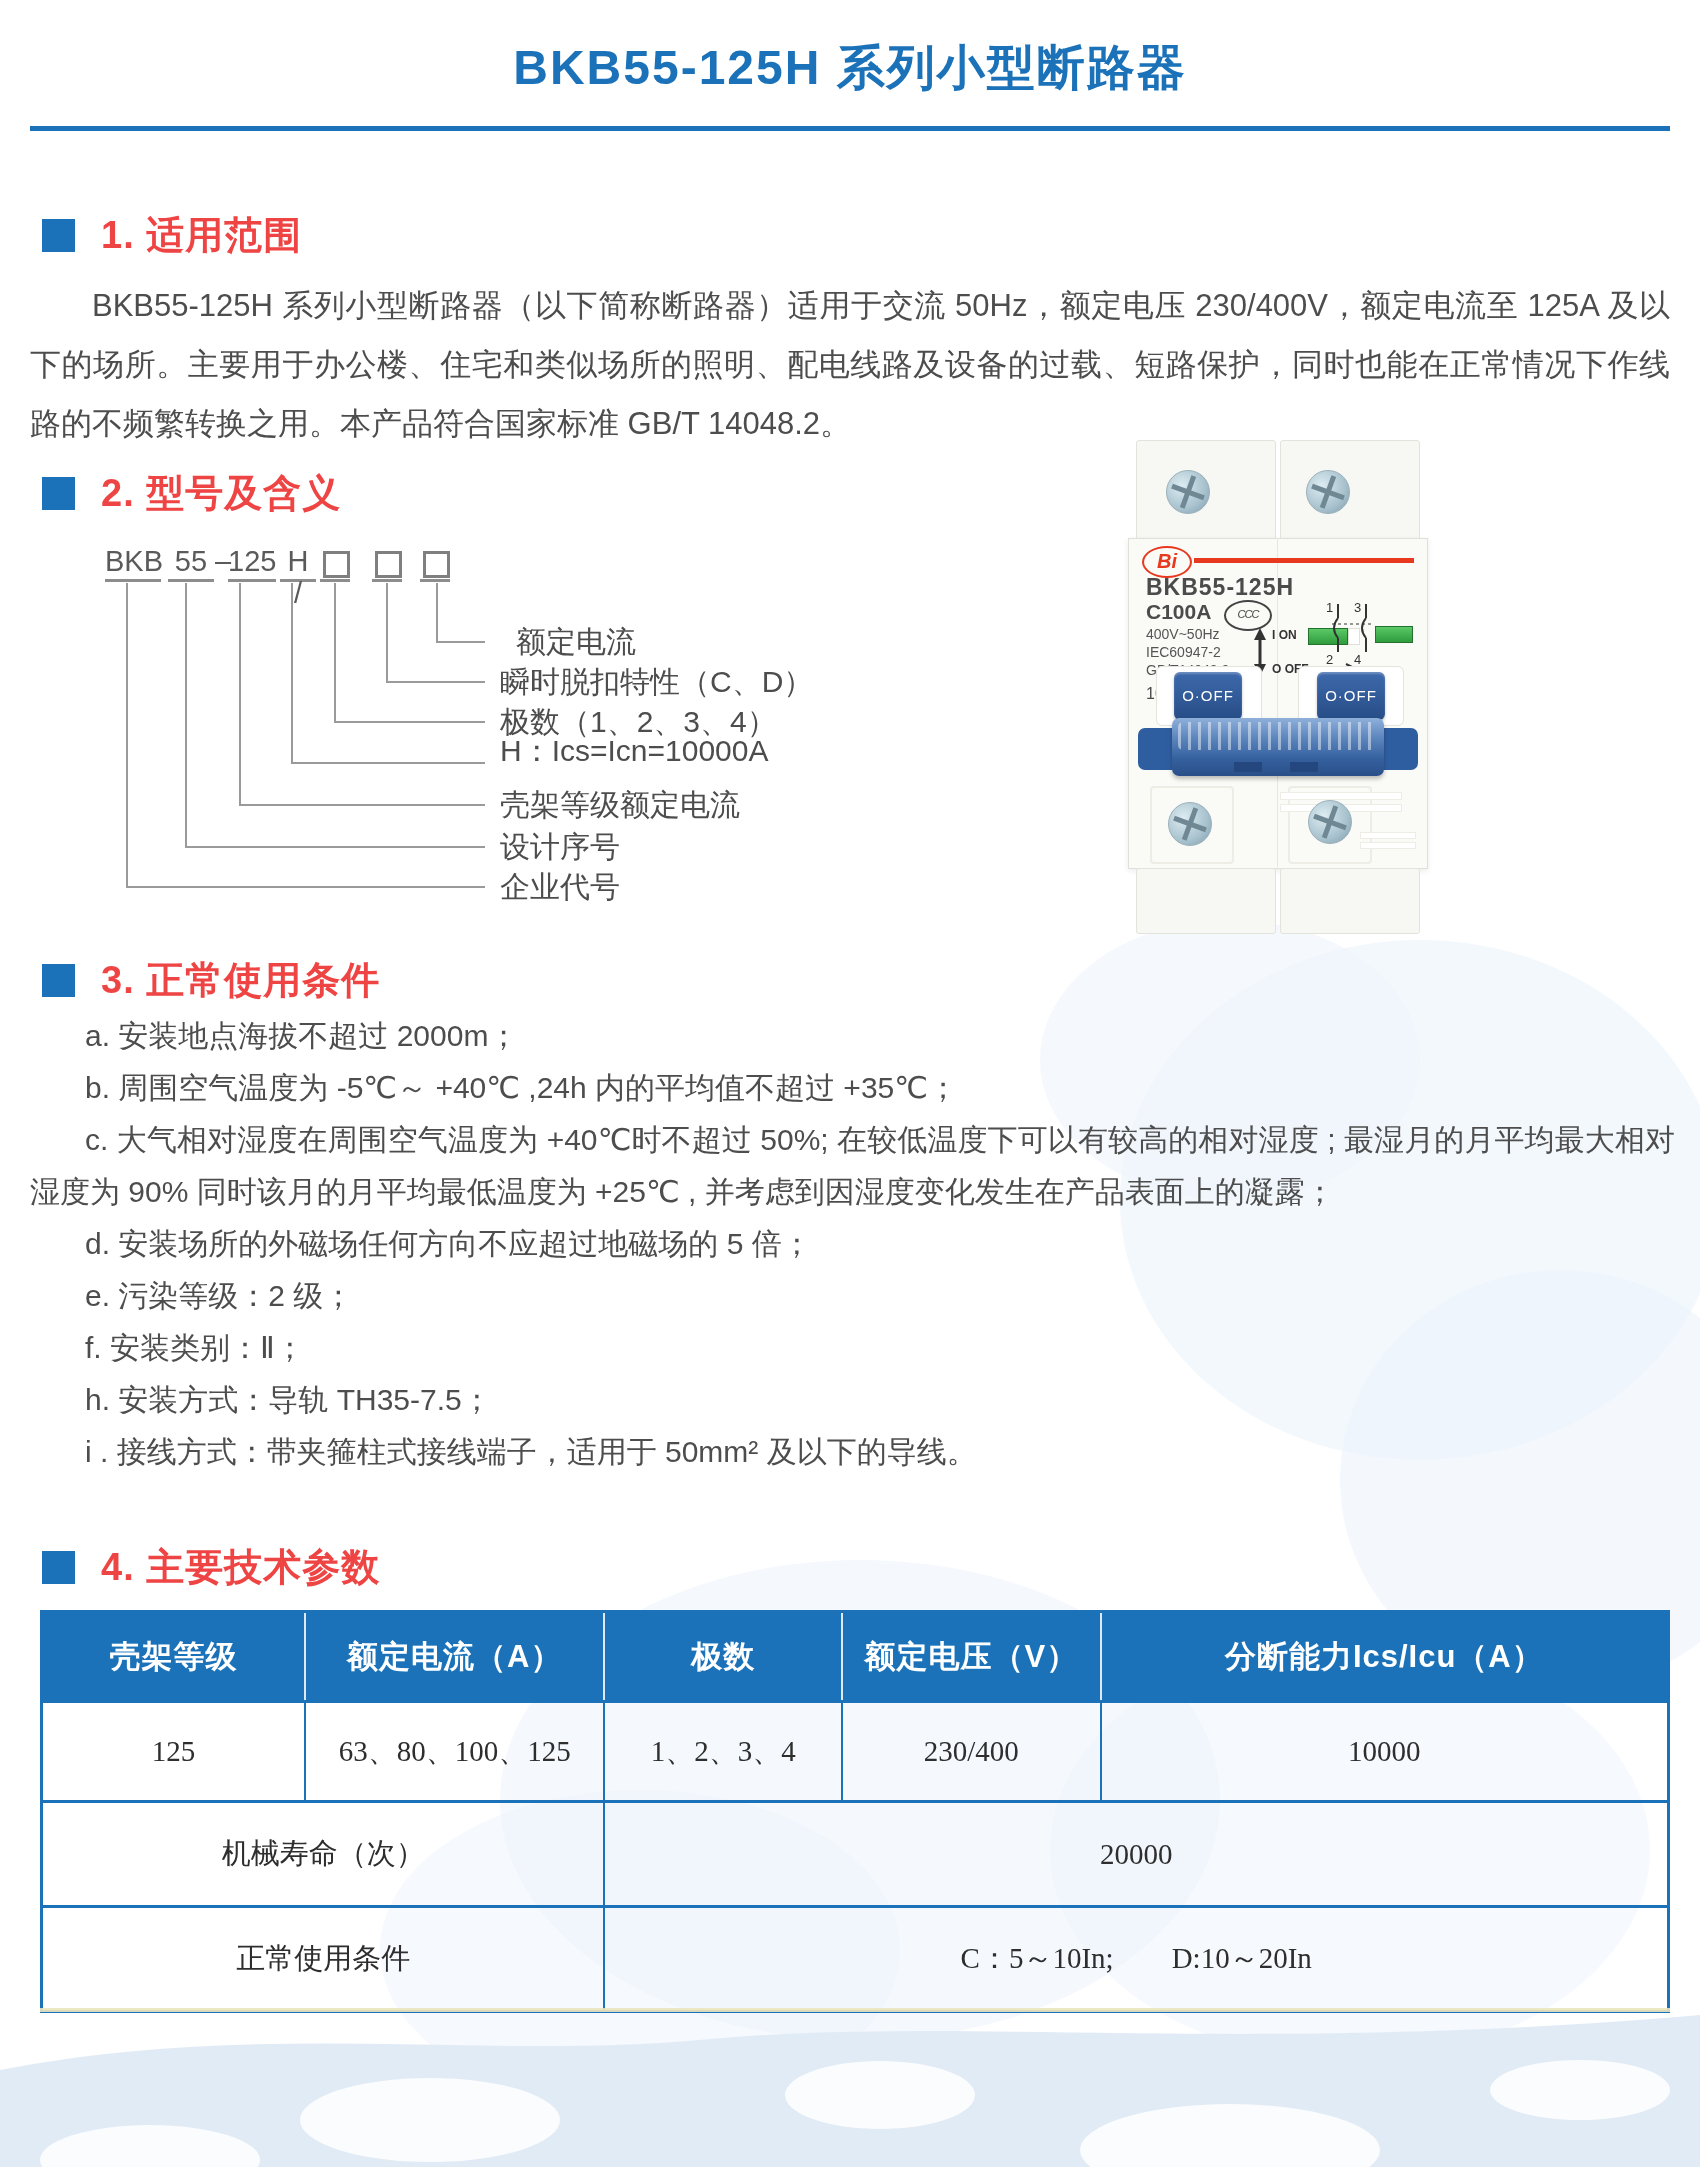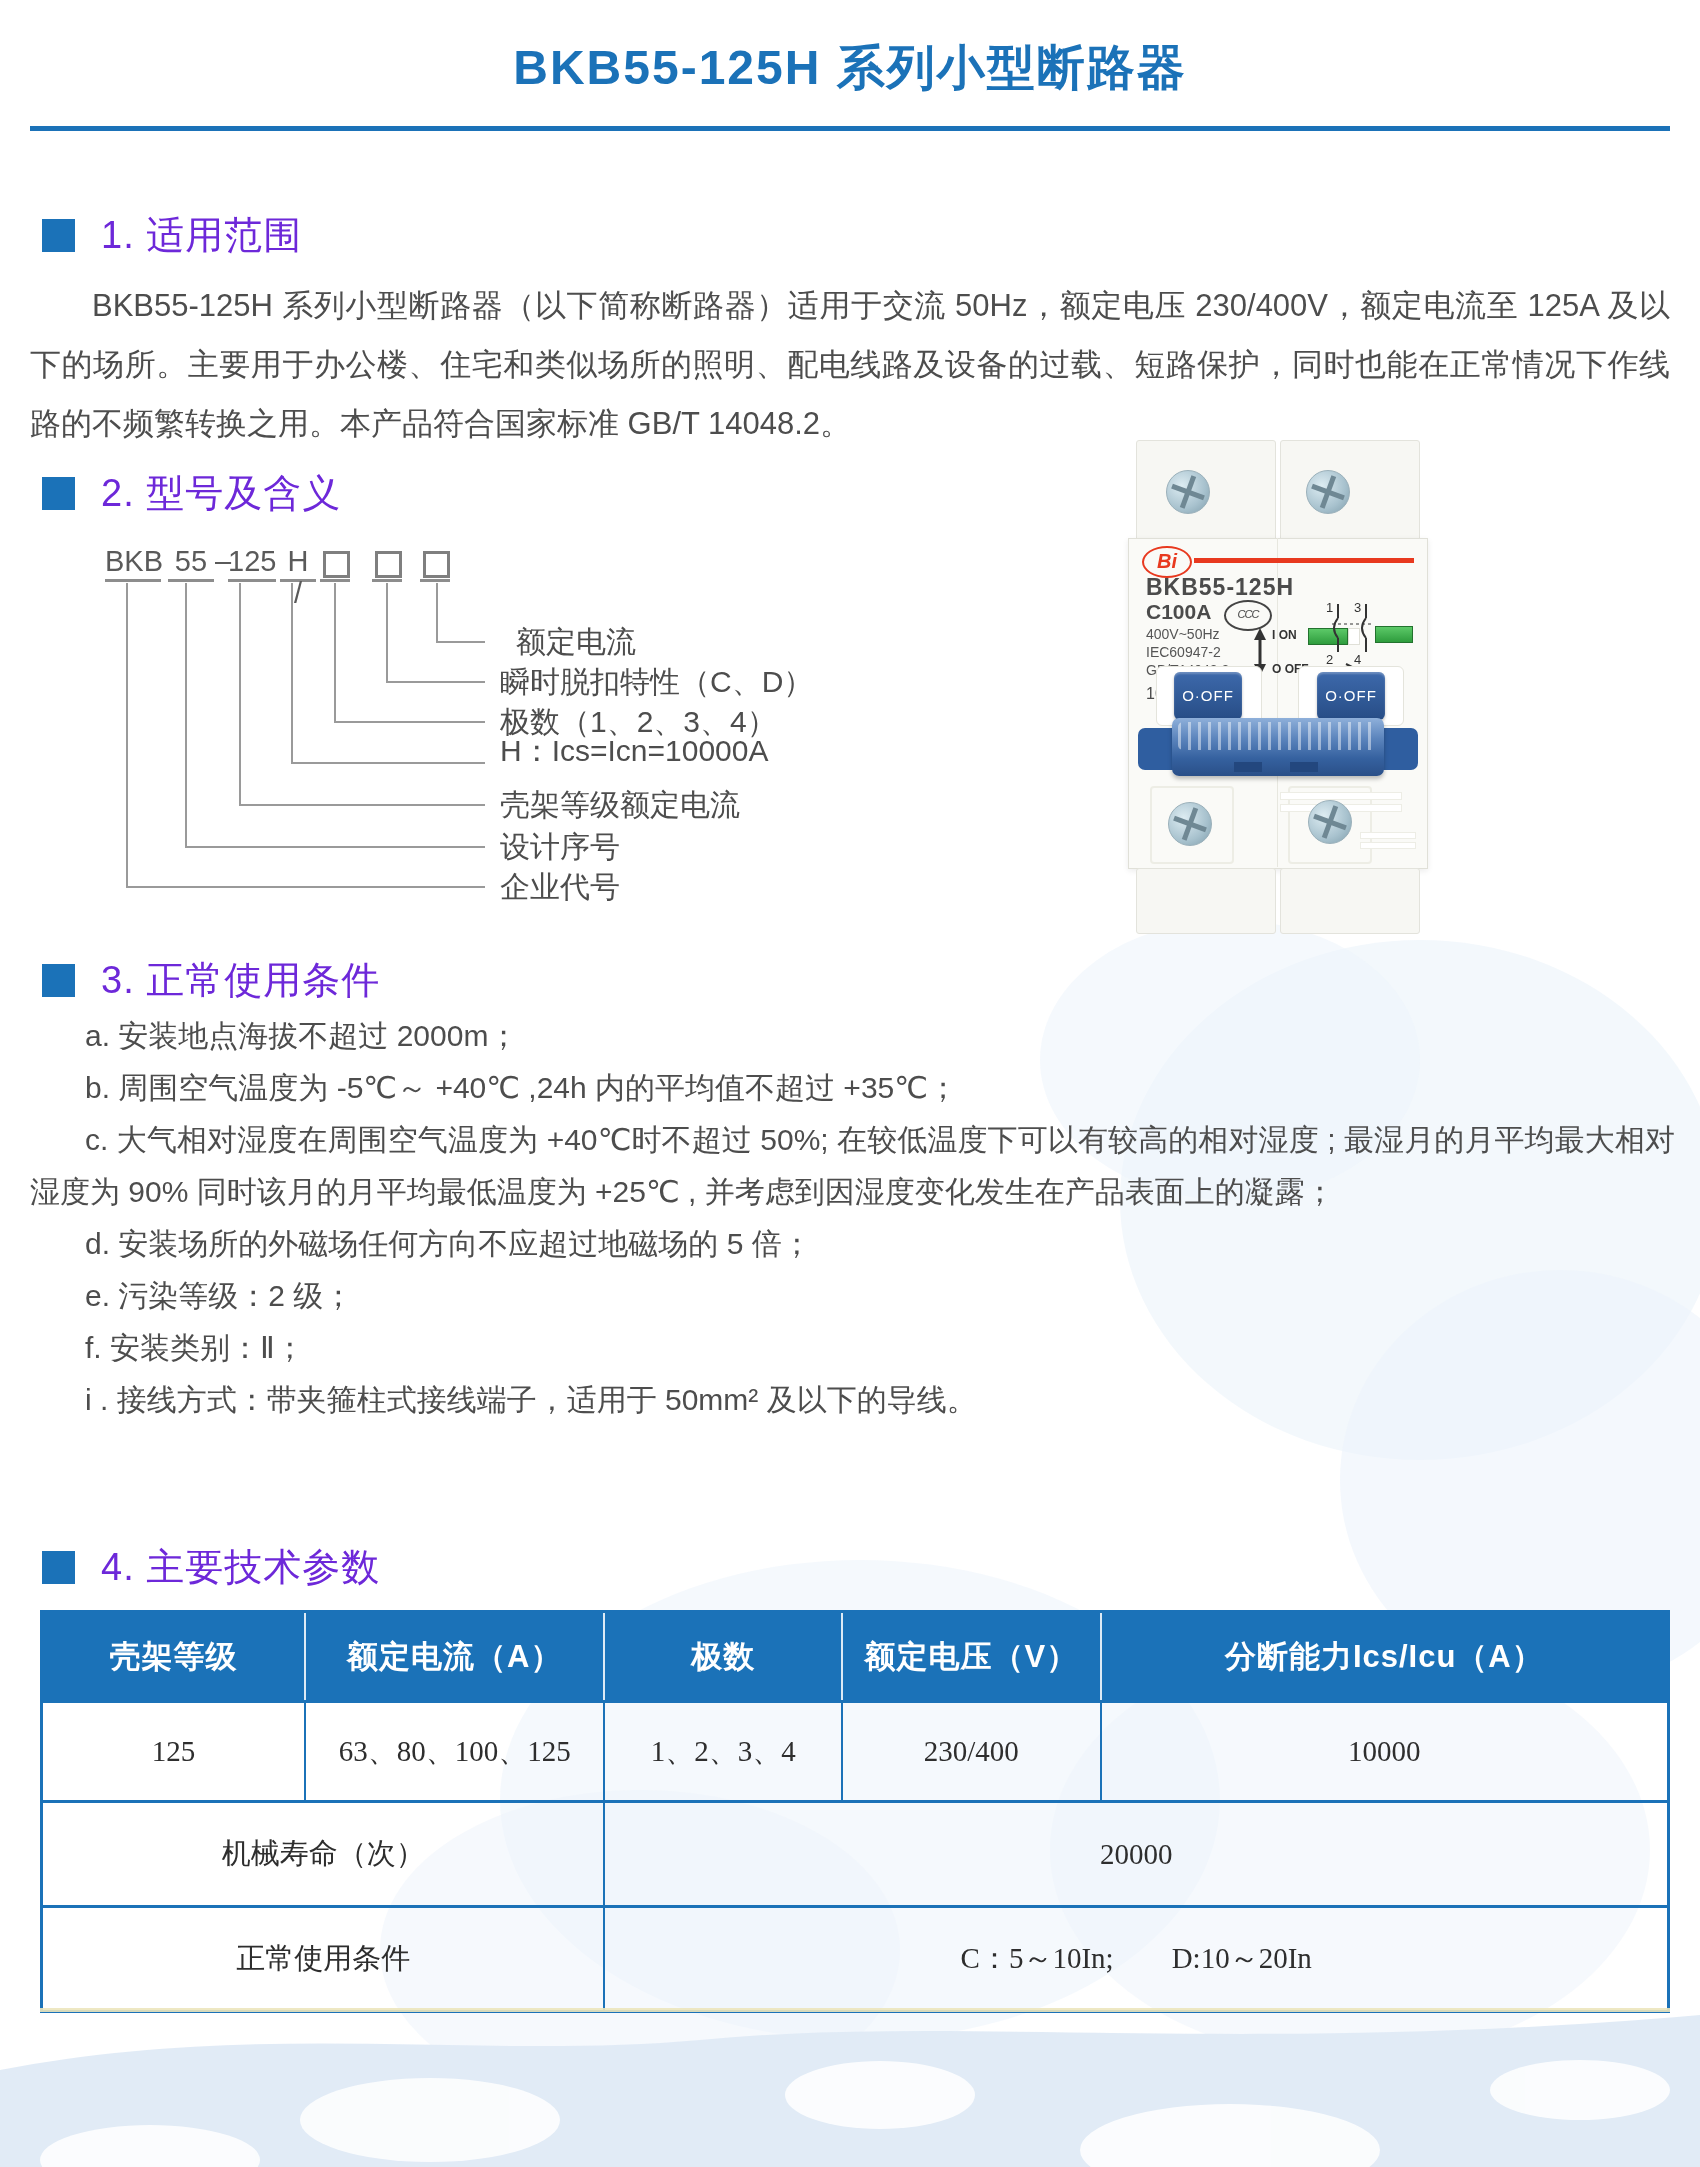--- a/index.html
+++ b/index.html
@@ -9,21 +9,21 @@
   .content{position:absolute;left:0;top:0;width:100%;height:100%;z-index:1;}
 
   
   .doc-title{position:absolute;left:0;top:36px;width:100%;text-align:center;
     font-size:48px;font-weight:bold;color:#1b72b8;letter-spacing:2px;}
   .title-rule{position:absolute;left:30px;top:126px;width:1640px;height:5px;background:#1b72b8;}
 
   
   .sec{position:absolute;display:flex;align-items:center;}
   .sec .bullet{width:33px;height:33px;background:#1b72b8;margin-right:26px;flex:none;}
-  .sec .sec-title{font-size:38px;font-weight:normal;color:#6d28d9;letter-spacing:1px;}
+  .sec .sec-title{font-size:38px;font-weight:bold;color:#ef4444;letter-spacing:1px;}
 
   
   .para{position:absolute;left:30px;width:1640px;font-size:31px;color:#4d4d4d;
     line-height:59px;text-align:justify;text-indent:62px;margin:0;}
   .cond{position:absolute;left:30px;width:1645px;}
   .cond p{margin:0;font-size:30px;color:#4d4d4d;line-height:52px;text-indent:55px;text-align:justify;}
 
   
   .diagram{position:absolute;left:80px;top:535px;width:900px;height:400px;}
   .diagram .seg{position:absolute;top:10px;height:34px;line-height:32px;text-align:center;
@@ -248,20 +248,21 @@
       <span class="bullet"></span>
       <span class="sec-title">3. 正常使用条件</span>
     </div>
     <div class="cond" style="top:1010px;">
       <p>a. 安装地点海拔不超过 2000m；</p>
       <p>b. 周围空气温度为 -5℃～ +40℃ ,24h 内的平均值不超过 +35℃；</p>
       <p>c. 大气相对湿度在周围空气温度为 +40℃时不超过 50%; 在较低温度下可以有较高的相对湿度 ; 最湿月的月平均最大相对湿度为 90% 同时该月的月平均最低温度为 +25℃ , 并考虑到因湿度变化发生在产品表面上的凝露；</p>
       <p>d. 安装场所的外磁场任何方向不应超过地磁场的 5 倍；</p>
       <p>e. 污染等级：2 级；</p>
       <p>f. 安装类别：Ⅱ；</p>
+      <p>h. 安装方式：导轨 TH35-7.5；</p>
       <p>i . 接线方式：带夹箍柱式接线端子，适用于 50mm² 及以下的导线。</p>
     </div>
 
     <div class="sec" style="left:42px;top:1542px;">
       <span class="bullet"></span>
       <span class="sec-title">4. 主要技术参数</span>
     </div>
 
     <table class="ptable">
       <colgroup>

